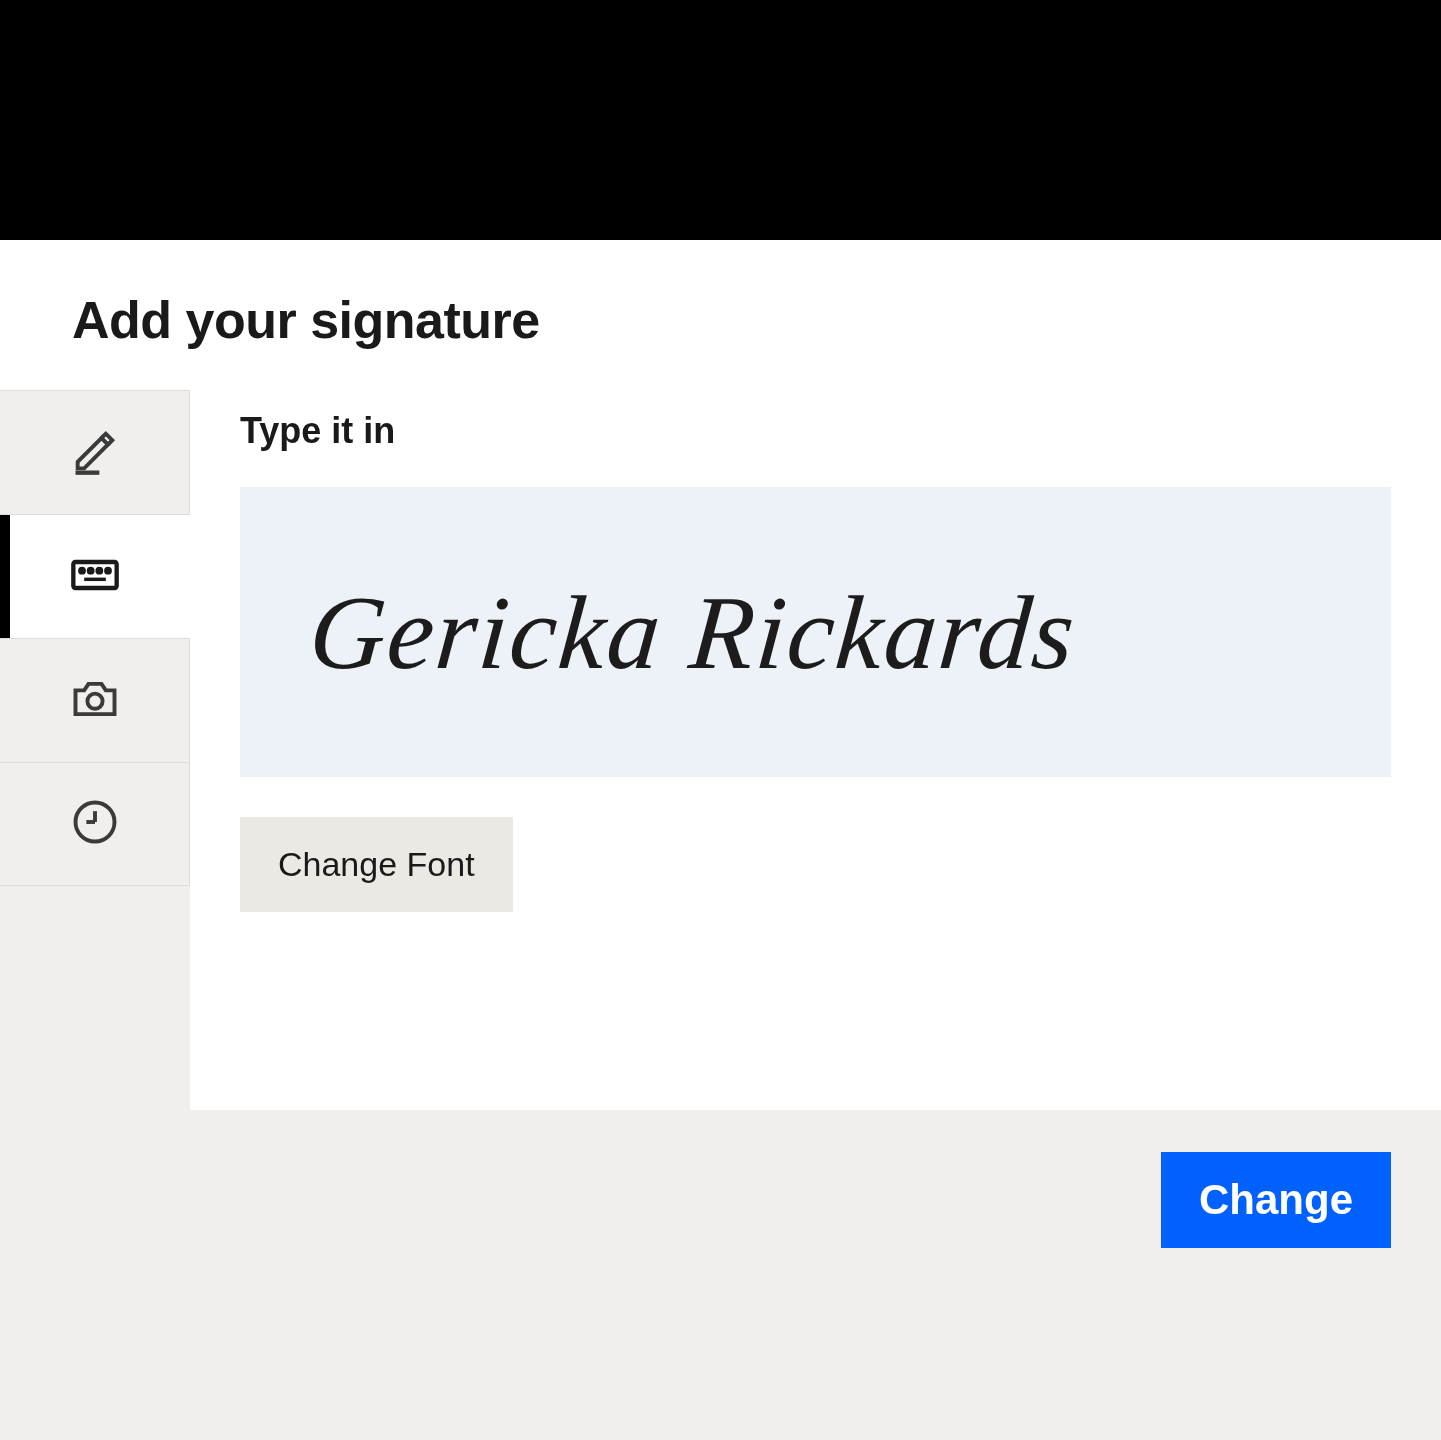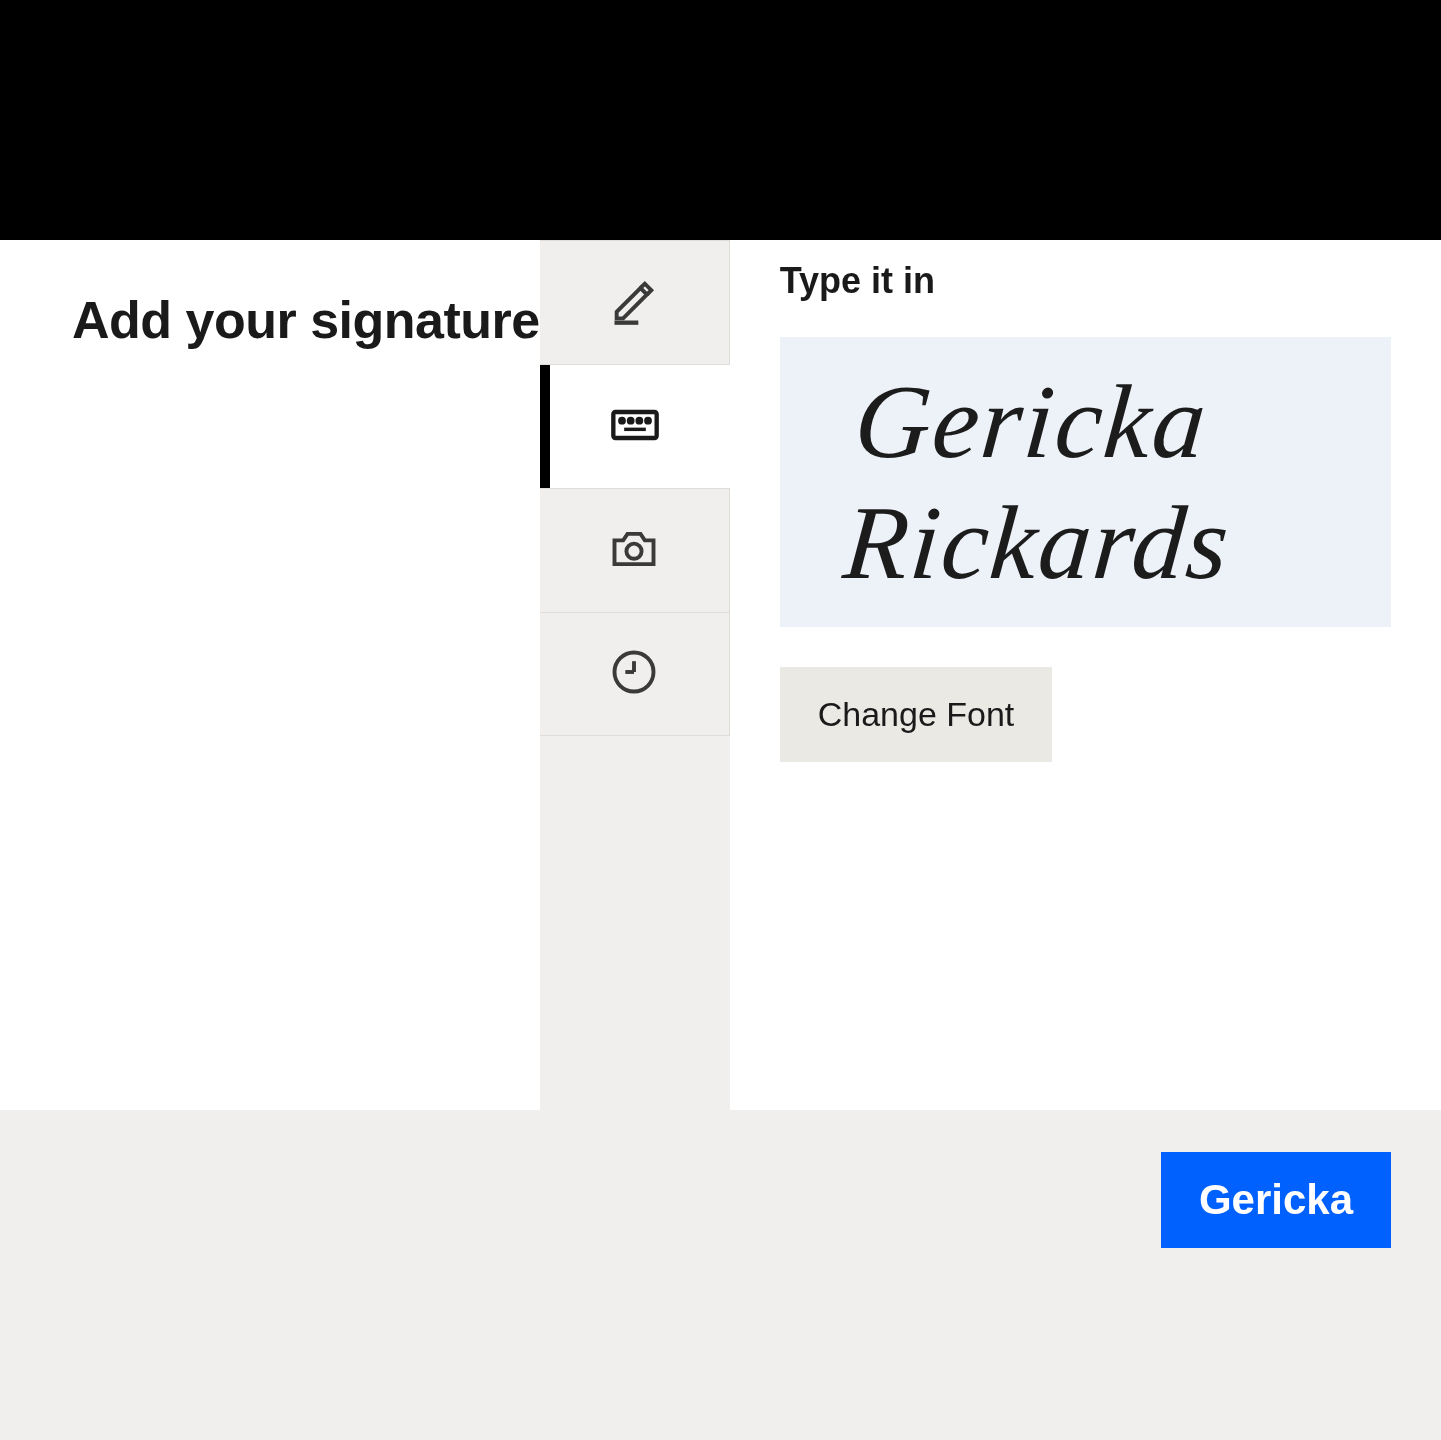--- a/index.html
+++ b/index.html
@@ -17,21 +17,21 @@
     .top-bar {
       width: 100%;
       height: 240px;
       background: #000000;
     }
     .modal-container {
       background: #ffffff;
       width: 100%;
       height: 870px;
       display: flex;
-      flex-direction: row;
+      flex-direction: column;
     }
     .modal-title {
       font-size: 52px;
       font-weight: 600;
       color: #1a1a1a;
       padding: 50px 0 40px 72px;
       letter-spacing: -0.5px;
     }
     .modal-body {
       display: flex;
@@ -198,14 +198,14 @@
       <div class="signature-preview">
         <span class="signature-text">Gericka Rickards</span>
       </div>
 
       <button class="change-font-btn">Change Font</button>
     </div>
   </div>
 </div>
 
 <div class="footer-area">
-  <button class="insert-btn">Gericka</button>
+  <button class="insert-btn">Change</button>
 </div>
 
 </body></html>

